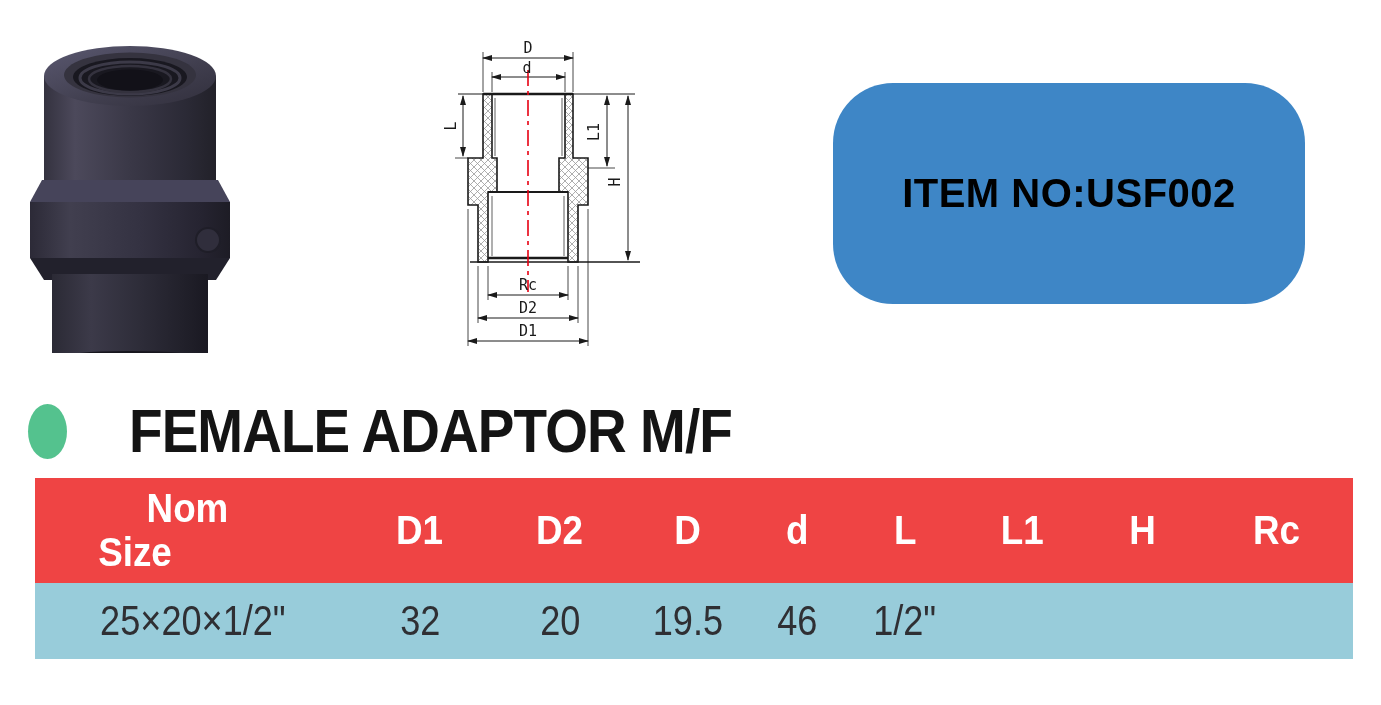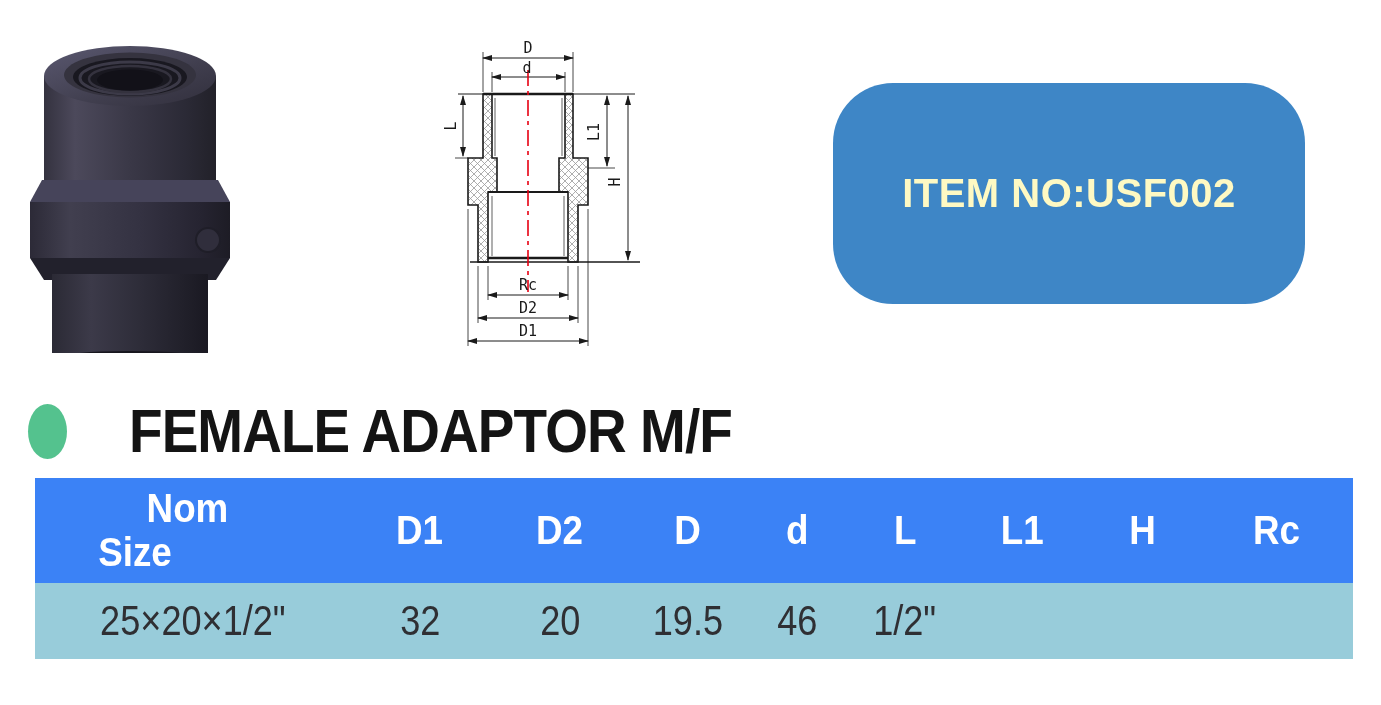--- a/index.html
+++ b/index.html
@@ -12,37 +12,37 @@
   
   .drawing{position:absolute;left:425px;top:20px;width:230px;height:345px;}
   .dim-label{font-family:"DejaVu Sans Mono", monospace;font-size:15px;fill:#1a1a1a;}
   
   .badge{
     position:absolute;left:833px;top:83px;width:472px;height:221px;
     background:#3e86c6;border-radius:60px;
     display:flex;align-items:center;justify-content:center;
   }
   .badge span{
-    color:#fef9c3;font-size:40px;font-weight:bold;letter-spacing:.5px;white-space:nowrap;
+    color:#000000;font-size:40px;font-weight:bold;letter-spacing:.5px;white-space:nowrap;
   }
   
   .title-block{position:absolute;left:28px;top:396px;display:flex;align-items:center;gap:16px;}
   .bullet{width:39px;height:55px;border-radius:50%;background:#54c28e;flex:0 0 auto;}
   .title-text{
     margin-left:46px;font-size:61px;font-weight:bold;color:#141414;
     letter-spacing:-1px;white-space:nowrap;
     transform:scaleX(.9);transform-origin:left center;
   }
   
   .spec-table{position:absolute;left:35px;top:478px;width:1318px;}
   .thead,.trow{
     display:grid;
     grid-template-columns:315px 140px 140px 115px 105px 110px 125px 115px 153px;
   }
-  .thead{height:105px;background:#3b82f6;}
+  .thead{height:105px;background:#ef4444;}
   .trow{height:76px;background:#98ccda;}
   .th,.td{display:flex;align-items:center;justify-content:center;}
   .th span{
     color:#ffffff;font-size:40px;font-weight:bold;white-space:nowrap;
     transform:scaleX(.92);transform-origin:center;
   }
   .th-nom{flex-direction:column;align-items:flex-start;justify-content:center;padding-left:60px;}
   .th-nom .l1{margin-left:48px;line-height:1.08;}
   .th-nom .l2{margin-left:0;line-height:1.08;}
   .td span{

